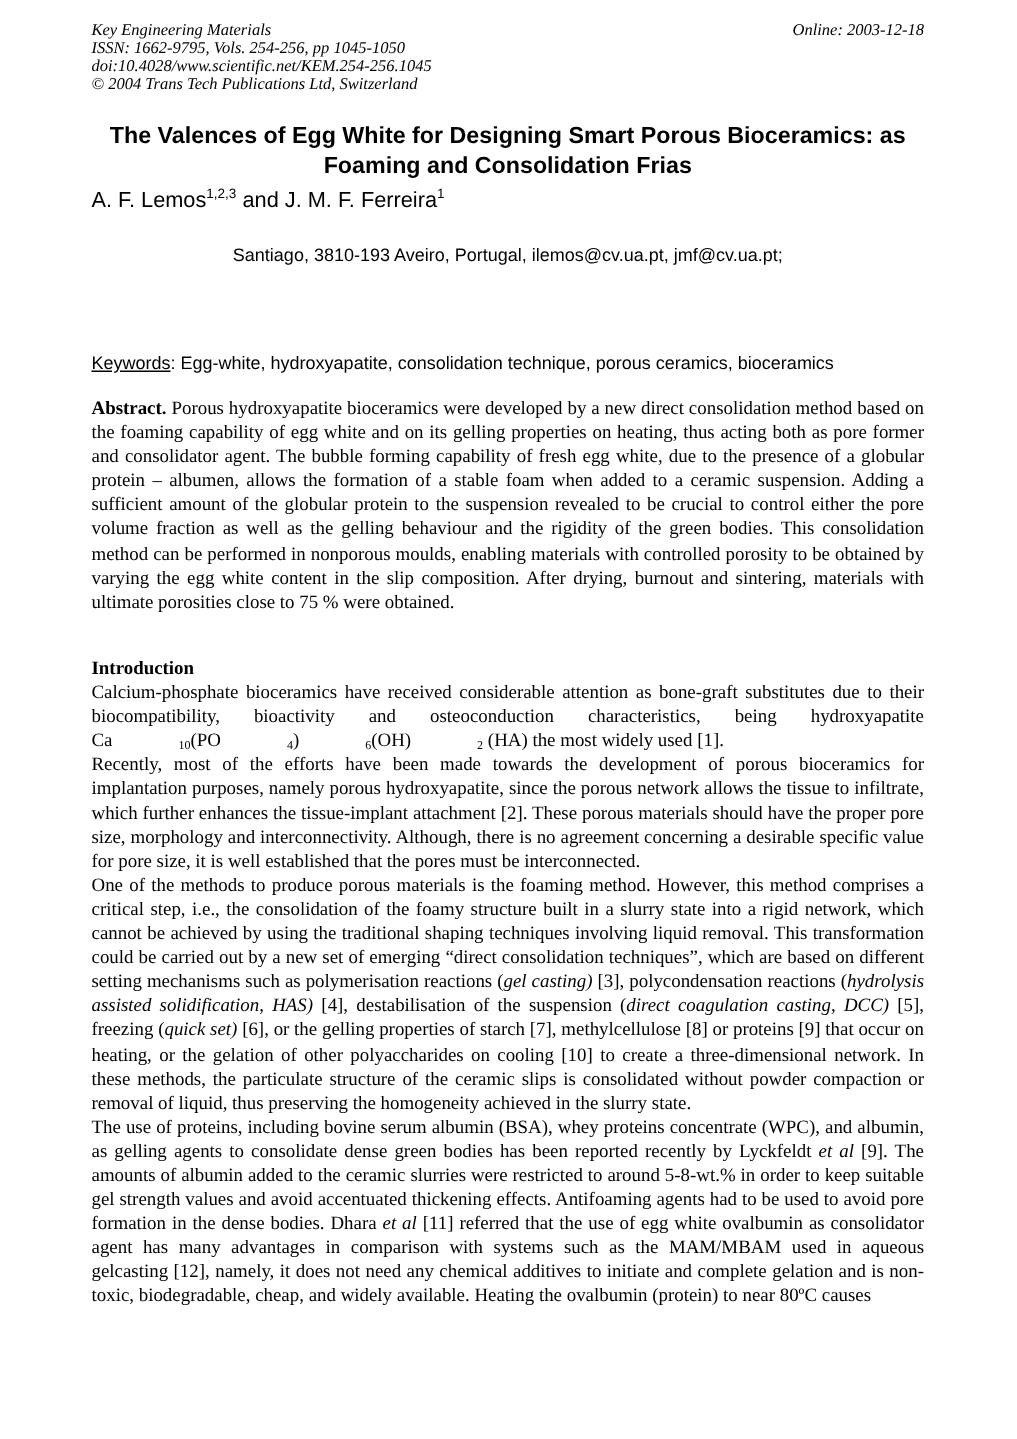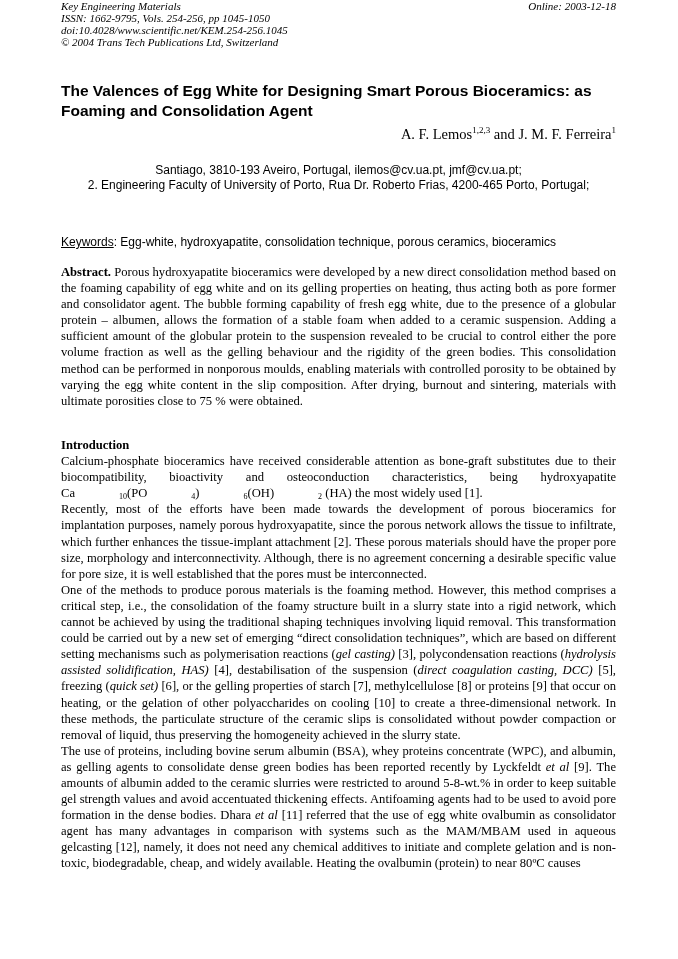--- a/index.html
+++ b/index.html
@@ -1,22 +1,22 @@
 <!DOCTYPE html>
 <html><head>
 <meta charset="utf-8">
 <style>
   html, body { margin: 0; padding: 0; background: #ffffff; }
   body { width: 678px; height: 959px; position: relative; overflow: hidden; color: #000; }
   .page { position: absolute; left: 61px; top: 0; width: 555px; }
-  .hdr { position: absolute; top: 0; left: 0; width: 555px; font-family: "Liberation Serif", serif; font-style: italic; font-size: 11px; line-height: 12px; }
+  .hdr { position: absolute; top: 14px; left: 0; width: 555px; font-family: "Liberation Serif", serif; font-style: italic; font-size: 11px; line-height: 12px; }
   .hdr-left div { white-space: nowrap; }
   .hdr-right { position: absolute; right: 0; top: 0; white-space: nowrap; }
-  .title { position: absolute; top: 81px; left: 0; width: 555px; text-align: left; font-family: "Liberation Sans", sans-serif; font-weight: bold; font-size: 15.5px; line-height: 20px; }
-  .authors { position: absolute; top: 125px; left: 0; width: 555px; text-align: right; font-family: Liberation Serif, serif; font-size: 14.5px; line-height: 18px; }
+  .title { position: absolute; top: 81px; left: 0; width: 555px; text-align: center; font-family: "Liberation Sans", sans-serif; font-weight: bold; font-size: 15.5px; line-height: 20px; }
+  .authors { position: absolute; top: 125px; left: 0; width: 555px; text-align: left; font-family: Liberation Sans, sans-serif; font-size: 14.5px; line-height: 18px; }
   .authors sup { font-size: 9px; vertical-align: 6px; line-height: 0; }
   .affils { position: absolute; top: 163px; left: 0; width: 555px; text-align: center; font-family: "Liberation Sans", sans-serif; font-size: 12px; line-height: 15px; }
   .affils div { white-space: nowrap; }
   .keywords { position: absolute; top: 235px; left: 0; width: 560px; font-family: "Liberation Sans", sans-serif; font-size: 12px; line-height: 15px; white-space: nowrap; }
   .keywords .kw-label { font-weight: normal; text-decoration: underline; }
   .body-text { position: absolute; left: 0; width: 555px; font-family: "Liberation Serif", serif; font-size: 12.6px; line-height: 16.1px; text-align: justify; }
   .abstract { top: 264px; }
   .intro { top: 437px; }
   .intro .h { font-weight: bold; }
   .abstract .lbl { font-weight: bold; }
@@ -34,28 +34,27 @@
       <div>Key Engineering Materials</div>
       <div>ISSN: 1662-9795, Vols. 254-256, pp 1045-1050</div>
       <div>doi:10.4028/www.scientific.net/KEM.254-256.1045</div>
       <div>© 2004 Trans Tech Publications Ltd, Switzerland</div>
     </div>
     <div class="hdr-right">Online: 2003-12-18</div>
   </div>
 
   <div class="title">
     <div>The Valences of Egg White for Designing Smart Porous Bioceramics: as</div>
-    <div>Foaming and Consolidation Agent</div>
+    <div>Foaming and Consolidation Frias</div>
   </div>
 
   <div class="authors"><span>A. F. Lemos</span><sup>1,2,3</sup><span> and </span><span>J. M. F. Ferreira</span><sup>1</sup></div>
 
   <div class="affils">
     <div>Santiago, 3810-193 Aveiro, Portugal, ilemos@cv.ua.pt, jmf@cv.ua.pt;</div>
-    <div>2. Engineering Faculty of University of Porto, Rua Dr. Roberto Frias, 4200-465 Porto, Portugal;</div>
   </div>
 
   <div class="keywords"><span class="kw-label">Keywords</span><span>: Egg-white, hydroxyapatite, consolidation technique, porous ceramics, bioceramics</span></div>
 
   <div class="body-text abstract">
     <p><span class="lbl">Abstract.</span><span> Porous hydroxyapatite bioceramics were developed by a new direct consolidation method based on the foaming capability of egg white and on its gelling properties on heating, thus acting both as pore former and consolidator agent. The bubble forming capability of fresh egg white, due to the presence of a globular protein – albumen, allows the formation of a stable foam when added to a ceramic suspension. Adding a sufficient amount of the globular protein to the suspension revealed to be crucial to control either the pore volume fraction as well as the gelling behaviour and the rigidity of the green bodies. This consolidation method can be performed in nonporous moulds, enabling materials with controlled porosity to be obtained by varying the egg white content in the slip composition. After drying, burnout and sintering, materials with ultimate porosities close to 75 % were obtained.</span></p>
   </div>
 
   <div class="body-text intro">
     <p class="h">Introduction</p>

